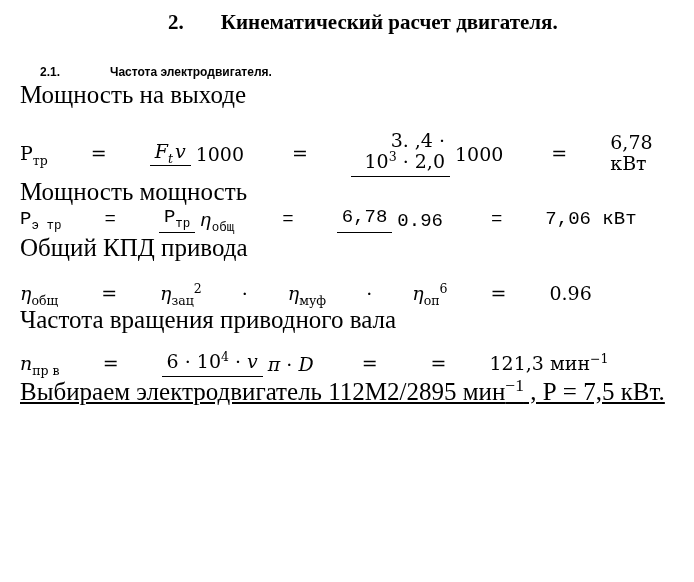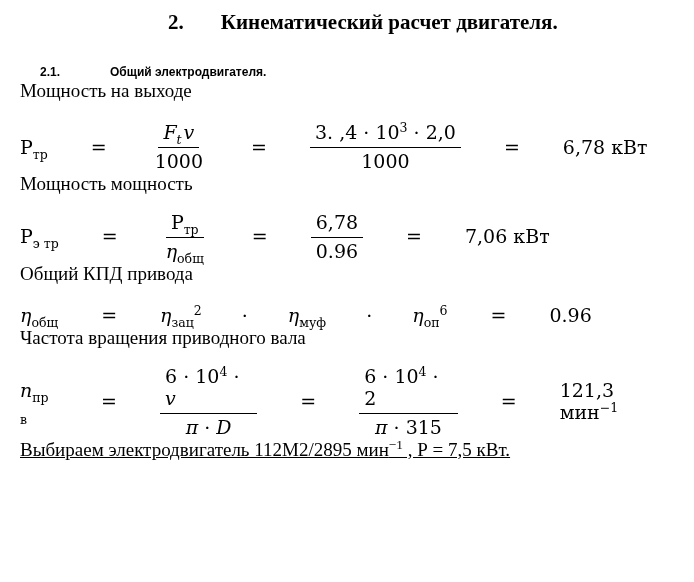--- a/index.html
+++ b/index.html
@@ -8,61 +8,61 @@
     padding:8px 20px;background:#ffffff;color:#000;
     font-family:"Liberation Serif",serif;overflow:hidden;
   }
   [data-bind]{white-space:pre-wrap;}
 
   .doc-title{display:flex;gap:37px;margin-left:148px;margin-top:2px;
     font-weight:bold;font-size:21px;line-height:1.2;}
   .sec-title{display:flex;gap:50px;margin-left:20px;margin-top:30px;
     font-family:"Liberation Sans",sans-serif;font-weight:bold;font-size:12px;line-height:1.2;}
 
-  p.body{font-size:19px;line-height:1.2;margin:0;}
+  p.body{font-size:25px;line-height:1.2;margin:0;}
   .mt-p1{margin-top:26px;}
   .mt-p2{margin-top:24px;}
   .mt-p3{margin-top:24px;}
   .mt-p4{margin-top:26px;}
   .mt-p5{margin-top:20px;text-decoration:underline;}
 
   .math-row{
     display:flex;align-items:center;margin:0;
     font-family:"DejaVu Serif","Liberation Serif",serif;
     font-size:19px;line-height:1.15;gap:33px;
   }
   .mt-f1{margin-top:20px;}
-  .mt-f2{margin-top:16px;}
+  .mt-f2{font-family:Liberation Mono, monospace;}
   .mt-f3{margin-top:20px;}
   .mt-f4{margin-top:16px;}
 
   .math-row i,.it{font-style:italic;}
   .eq{margin:0 10px;}
   .mdot{margin:0 7px;}
-  .frac{display:inline-flex;flex-direction:column;align-items:center;text-align:left;}
+  .frac{display:inline-flex;align-items:center;text-align:right;}
   .frac .num{padding:0 5px 3px 5px;border-bottom:1.5px solid #000;}
   .frac .den{padding:3px 5px 0 5px;}
   sub{font-size:0.66em;line-height:0;}
   sup{font-size:0.66em;line-height:0;}
   .vsp{margin-left:2px;}
   .closing sup{font-size:0.7em;}
 </style>
 </head>
 <body>
 
 <div class="page">
 
   <div class="doc-title">
     <span data-bind="page.title_num">2.</span>
     <span data-bind="page.title">Кинематический расчет двигателя.</span>
   </div>
 
   <div class="sec-title">
     <span data-bind="page.section_num">2.1.</span>
-    <span data-bind="page.section_title">Общий электродвигателя.</span>
+    <span data-bind="page.section_title">Частота электродвигателя.</span>
   </div>
 
   <p class="body mt-p1" data-bind="page.para1">Мощность на выходе</p>
 
   <div class="math-row mt-f1">
     <span><span data-bind="f1.lhs">Р</span><sub data-bind="f1.lhs_sub">тр</sub></span>
     <span class="eq" data-bind="sym.eq">=</span>
     <span class="frac">
       <span class="num"><i data-bind="f1.num1_f">F</i><sub><i data-bind="f1.num1_fsub">t</i></sub><i class="vsp" data-bind="f1.num1_v">v</i></span>
       <span class="den" data-bind="f1.den1">1000</span>
@@ -111,23 +111,19 @@
   <p class="body mt-p4" data-bind="page.para4">Частота вращения приводного вала</p>
 
   <div class="math-row mt-f4">
     <span><i data-bind="f4.lhs">n</i><sub data-bind="f4.lhs_sub">пр в</sub></span>
     <span class="eq" data-bind="sym.eq">=</span>
     <span class="frac">
       <span class="num"><span data-bind="f4.num1_a">6 · 10</span><sup data-bind="f4.num1_sup">4</sup><span data-bind="f4.num1_b"> · </span><i data-bind="f4.num1_v">v</i></span>
       <span class="den"><i data-bind="f4.den1_pi">π</i><span data-bind="f4.den1_mid"> · </span><i data-bind="f4.den1_d">D</i></span>
     </span>
     <span class="eq" data-bind="sym.eq">=</span>
-    <span class="frac">
-      <span class="num"><span data-bind="f4.num2_a">6 · 10</span><sup data-bind="f4.num2_sup">4</sup><span data-bind="f4.num2_b"> · 2</span></span>
-      <span class="den"><i data-bind="f4.den2_pi">π</i><span data-bind="f4.den2_b"> · 315</span></span>
-    </span>
     <span class="eq" data-bind="sym.eq">=</span>
     <span><span data-bind="f4.result">121,3 мин</span><sup data-bind="f4.result_sup">−1</sup></span>
   </div>
 
   <p class="body closing mt-p5"><span data-bind="page.closing_head">Выбираем электродвигатель 112М2/2895 мин</span><sup data-bind="page.closing_sup">−1</sup><span data-bind="page.closing_tail"> , Р = 7,5 кВт.</span></p>
 
 </div>
 
 </body></html>

